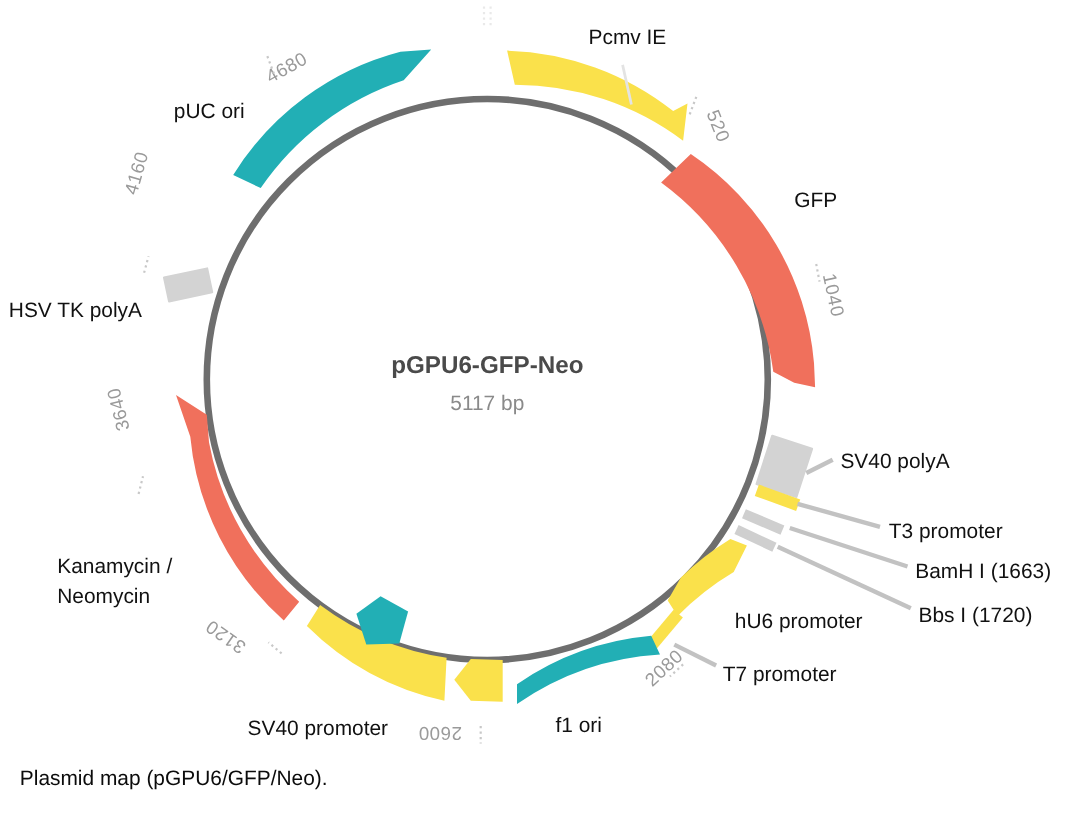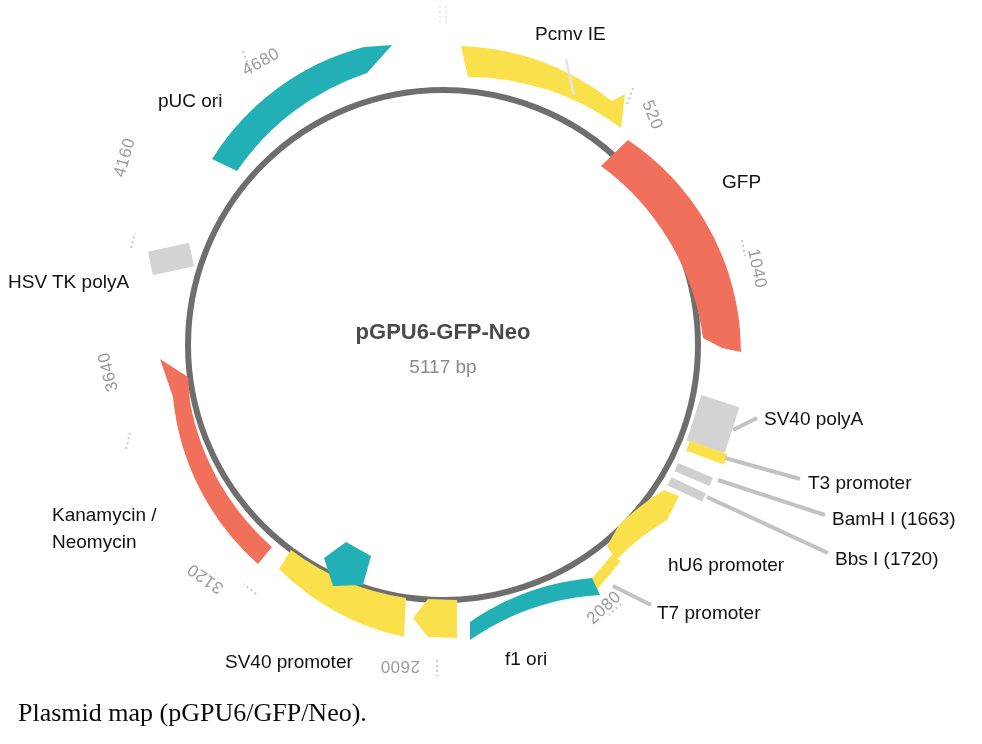--- a/index.html
+++ b/index.html
@@ -31,22 +31,22 @@
   }
   .plasmid-size{
     font-family:"Liberation Sans", sans-serif;
     font-size:19px;
     fill:#8a8a8a;
   }
   .caption{
     position:absolute;
     left:18px;
     top:698px;
-    font-family:Liberation Serif, serif;
-    font-size:26px;
+    font-family:Liberation Sans, sans-serif;
+    font-size:19px;
     color:#0b0b0b;
     white-space:nowrap;
     text-align:right;
   }
   .leader{stroke:#c2c2c2;stroke-width:4;stroke-linecap:butt;}
 </style>
 </head>
 <body>
 
 <div id="map-wrap">

